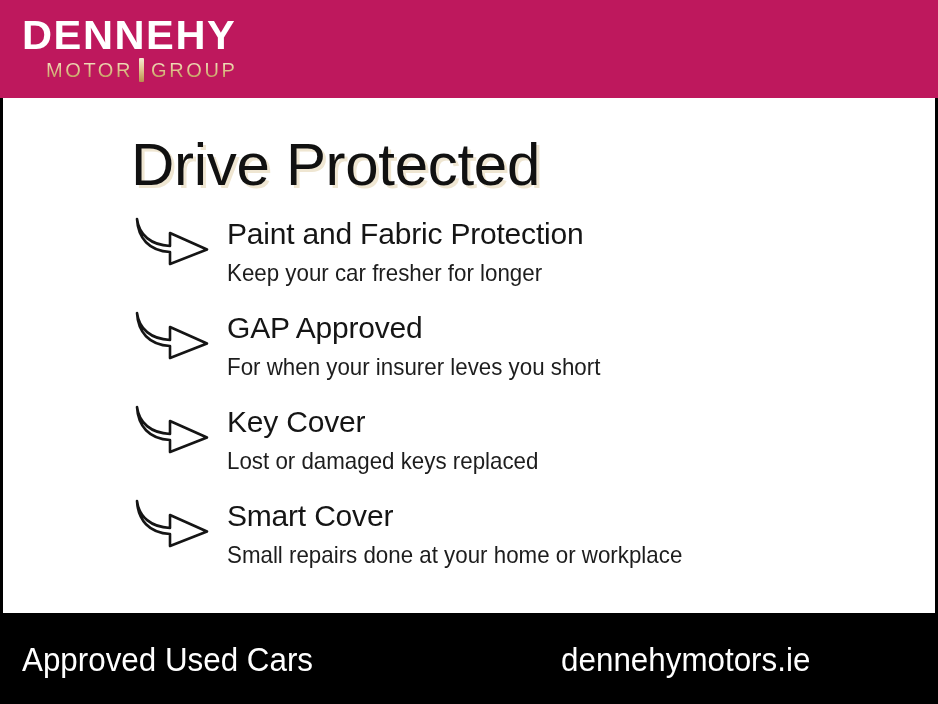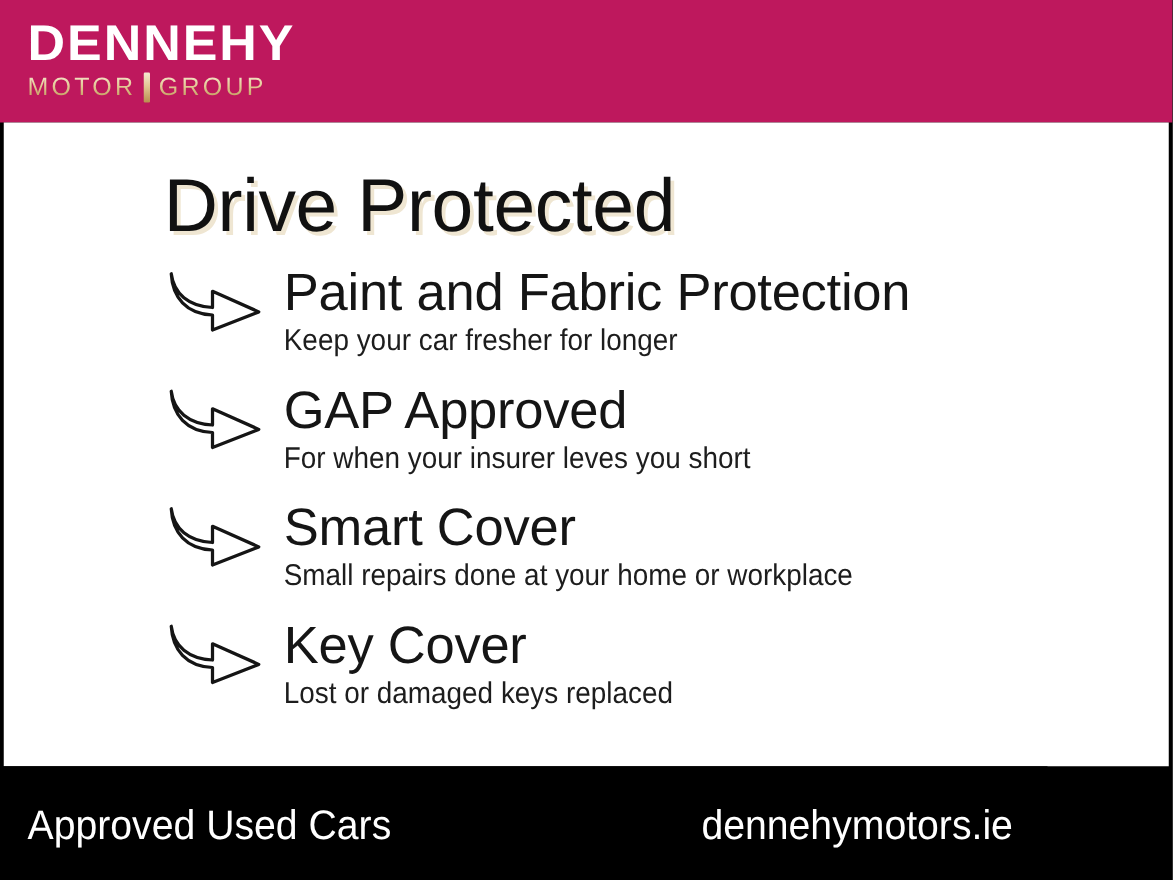--- a/index.html
+++ b/index.html
@@ -49,20 +49,21 @@
     transform: scaleX(1.04);
     transform-origin: left center;
     white-space: nowrap;
   }
 
   .logo-sub {
     margin-top: 2px;
     display: flex;
     align-items: center;
     white-space: nowrap;
+    margin-left: 24px;
   }
 
   .logo-sub-text {
     font-family: "Liberation Sans", sans-serif;
     font-weight: 400;
     font-size: 20px;
     line-height: 22px;
     letter-spacing: 2.6px;
     background: linear-gradient(180deg, #f6ead2 0%, #e3c894 45%, #b98f4e 100%);
     -webkit-background-clip: text;
@@ -132,21 +133,21 @@
   .feature-text {
     position: absolute;
     left: 224px;
     top: 0;
     width: 700px;
   }
 
   .feature-heading {
     font-family: "Liberation Sans", sans-serif;
     font-weight: 400;
-    font-size: 42px;
+    font-size: 30px;
     line-height: 48px;
     color: #151515;
     letter-spacing: -0.2px;
     white-space: nowrap;
   }
 
   .feature-sub {
     margin-top: 1px;
     font-family: "Liberation Sans", sans-serif;
     font-weight: 400;
@@ -242,34 +243,34 @@
         </div>
       </div>
 
       <div class="feature-row">
         <span class="feature-icon">
           <svg viewBox="0 0 82 50" xmlns="http://www.w3.org/2000/svg">
             <path d="M3 3 C5 19, 17 29, 36 30 L36 17 L73 33.5 L36 48 L36 36 C15 35, 4 22, 3 3 Z" fill="#ffffff" stroke="#151515" stroke-width="2.6" stroke-linejoin="round" stroke-linecap="round"></path>
           </svg>
         </span>
         <div class="feature-text">
+          <div class="feature-heading">Key Cover</div>
+          <div class="feature-sub">Lost or damaged keys replaced</div>
+        </div>
+      </div>
+
+      <div class="feature-row">
+        <span class="feature-icon">
+          <svg viewBox="0 0 82 50" xmlns="http://www.w3.org/2000/svg">
+            <path d="M3 3 C5 19, 17 29, 36 30 L36 17 L73 33.5 L36 48 L36 36 C15 35, 4 22, 3 3 Z" fill="#ffffff" stroke="#151515" stroke-width="2.6" stroke-linejoin="round" stroke-linecap="round"></path>
+          </svg>
+        </span>
+        <div class="feature-text">
           <div class="feature-heading">Smart Cover</div>
           <div class="feature-sub">Small repairs done at your home or workplace</div>
-        </div>
-      </div>
-
-      <div class="feature-row">
-        <span class="feature-icon">
-          <svg viewBox="0 0 82 50" xmlns="http://www.w3.org/2000/svg">
-            <path d="M3 3 C5 19, 17 29, 36 30 L36 17 L73 33.5 L36 48 L36 36 C15 35, 4 22, 3 3 Z" fill="#ffffff" stroke="#151515" stroke-width="2.6" stroke-linejoin="round" stroke-linecap="round"></path>
-          </svg>
-        </span>
-        <div class="feature-text">
-          <div class="feature-heading">Key Cover</div>
-          <div class="feature-sub">Lost or damaged keys replaced</div>
         </div>
       </div>
 
     </div>
   </div>
 
   <div class="footer-bar">
     <div class="footer-left">Approved Used Cars</div>
     <div class="footer-right">dennehymotors.ie</div>
   </div>

